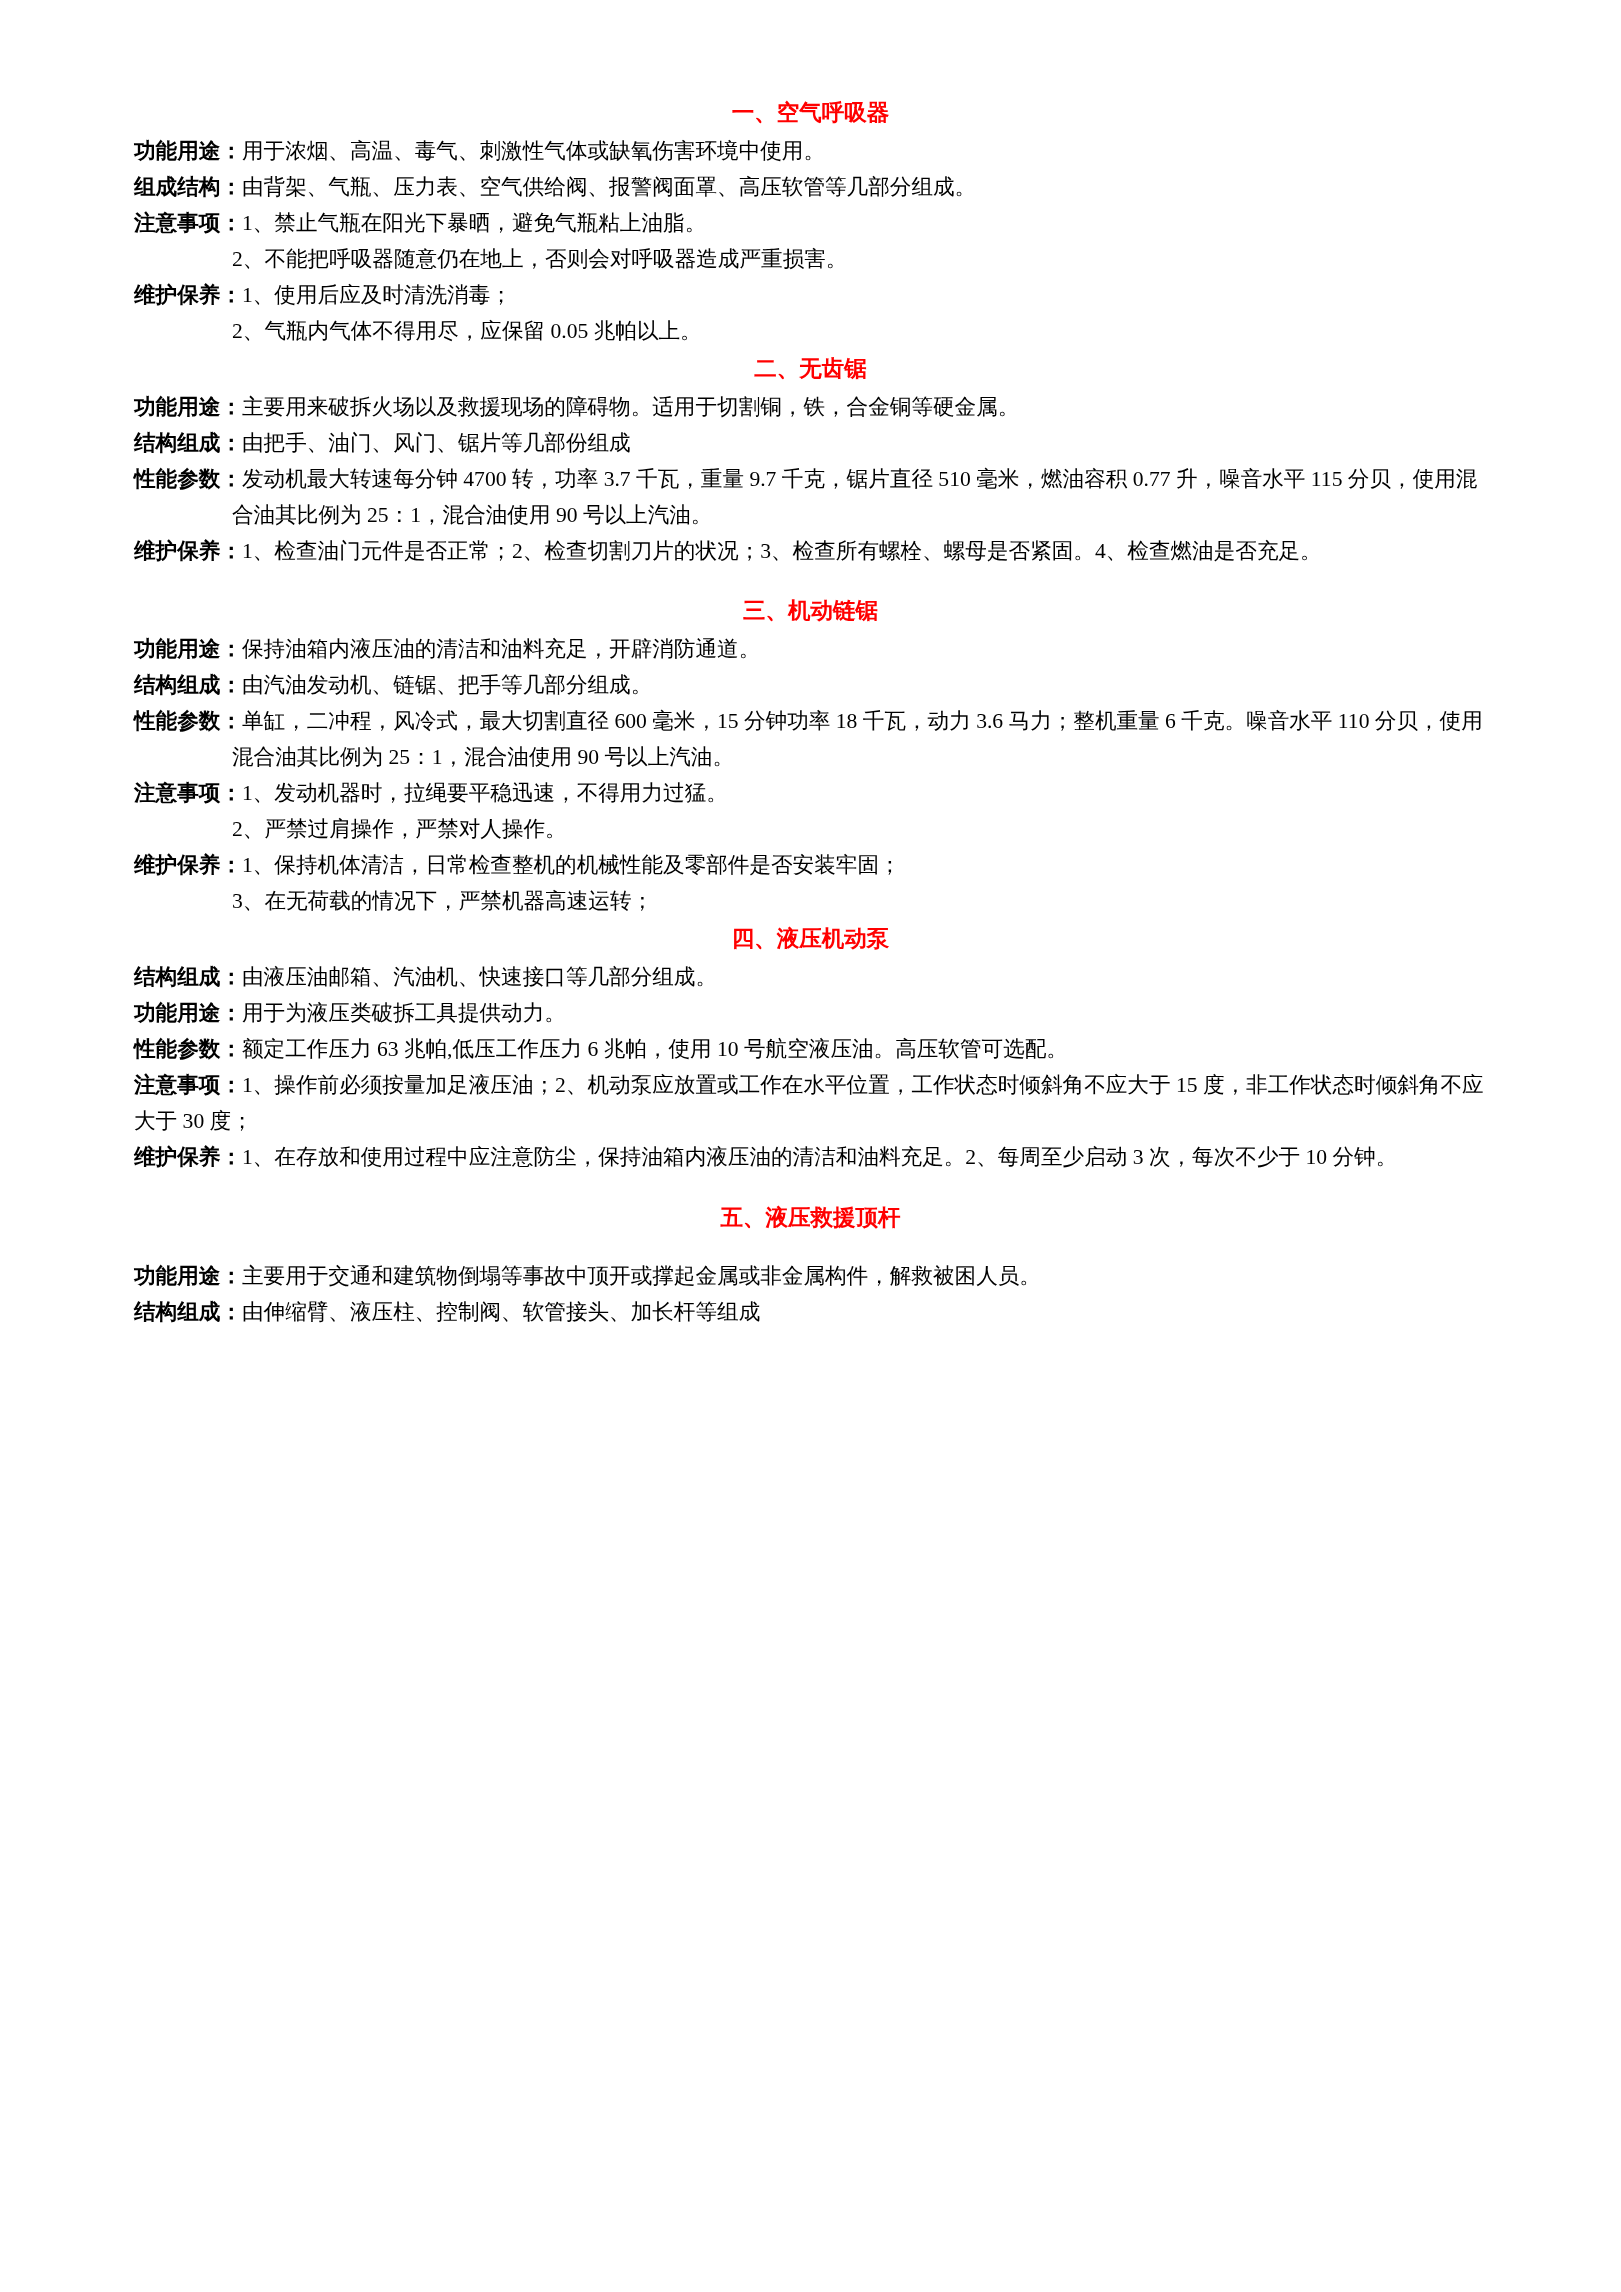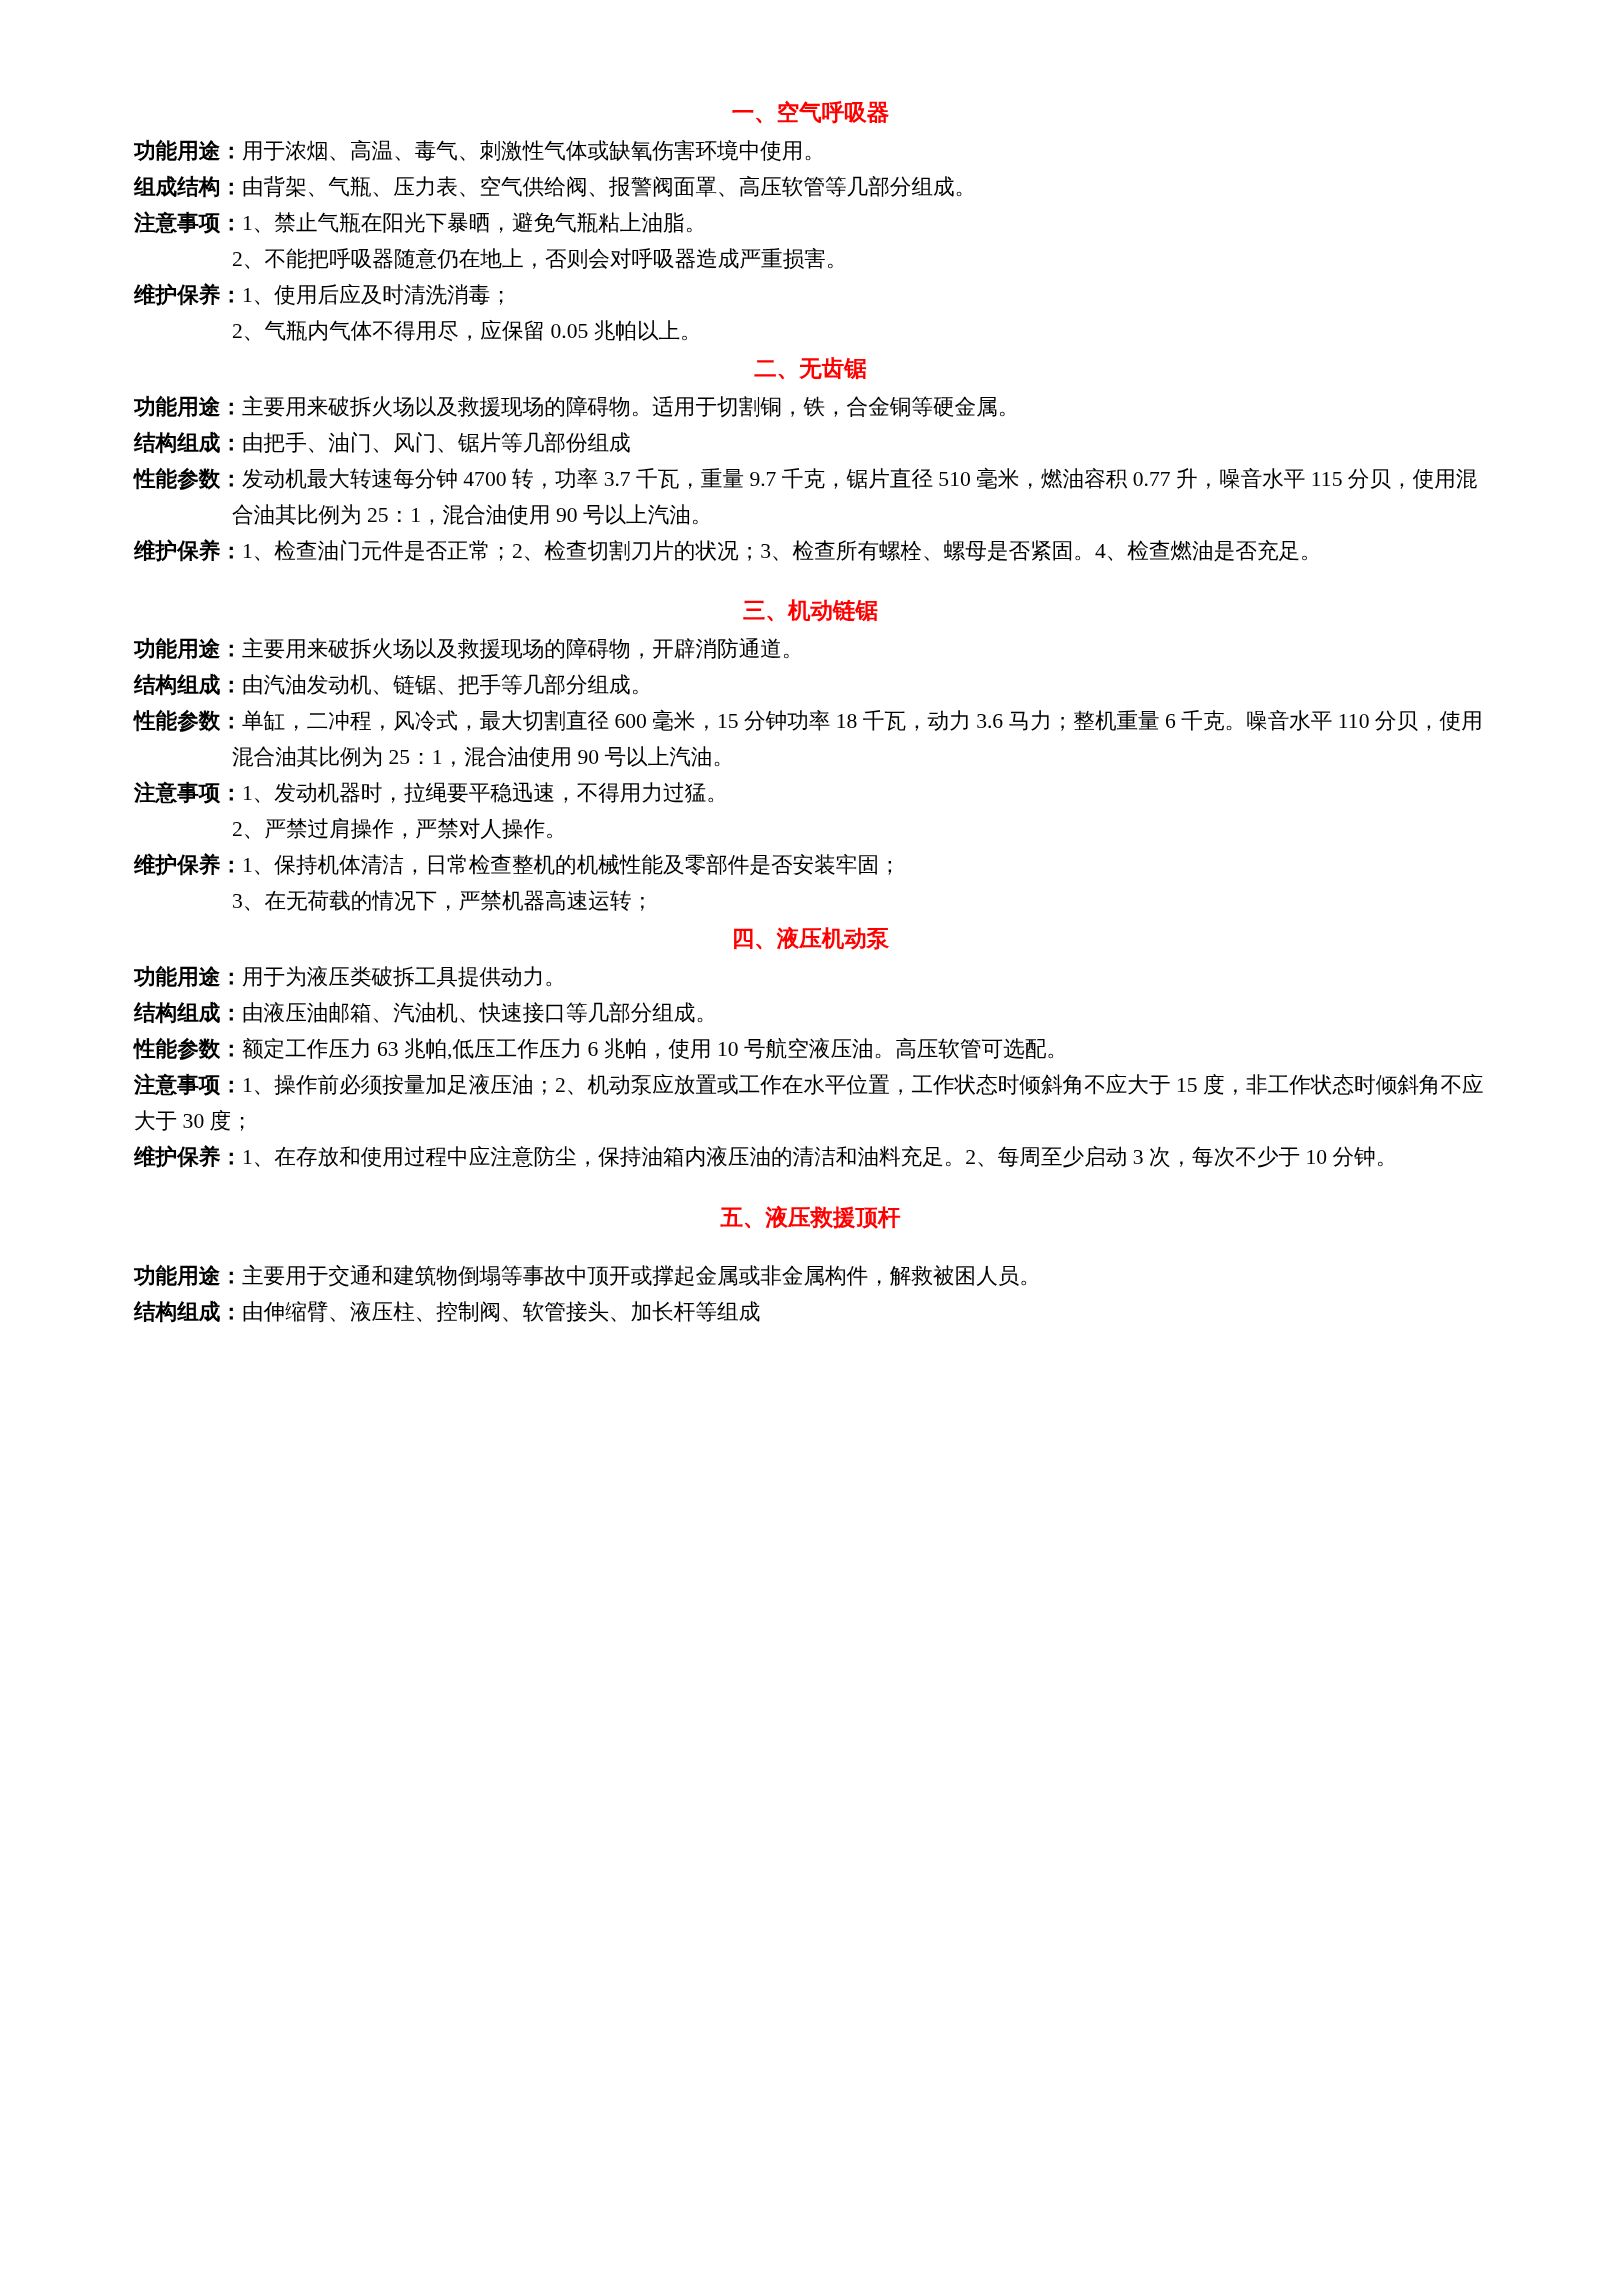--- a/index.html
+++ b/index.html
@@ -57,30 +57,30 @@
     </div>
     <div class="doc-section">
       <div class="heading">二、无齿锯</div>
       <div class="item"><span class="label">功能用途：</span><span class="text">主要用来破拆火场以及救援现场的障碍物。适用于切割铜，铁，合金铜等硬金属。</span></div>
       <div class="item"><span class="label">结构组成：</span><span class="text">由把手、油门、风门、锯片等几部份组成</span></div>
       <div class="item"><span class="label">性能参数：</span><span class="text">发动机最大转速每分钟 4700 转，功率 3.7 千瓦，重量 9.7 千克，锯片直径 510 毫米，燃油容积 0.77 升，噪音水平 115 分贝，使用混合油其比例为 25：1，混合油使用 90 号以上汽油。</span></div>
       <div class="item"><span class="label">维护保养：</span><span class="text">1、检查油门元件是否正常；2、检查切割刀片的状况；3、检查所有螺栓、螺母是否紧固。4、检查燃油是否充足。</span></div>
     </div>
     <div class="doc-section">
       <div class="heading">三、机动链锯</div>
-      <div class="item"><span class="label">功能用途：</span><span class="text">主要用来破拆火场以及救援现场的障碍物，开辟消防通道。</span></div>
+      <div class="item"><span class="label">功能用途：</span><span class="text">保持油箱内液压油的清洁和油料充足，开辟消防通道。</span></div>
       <div class="item"><span class="label">结构组成：</span><span class="text">由汽油发动机、链锯、把手等几部分组成。</span></div>
       <div class="item"><span class="label">性能参数：</span><span class="text">单缸，二冲程，风冷式，最大切割直径 600 毫米，15 分钟功率 18 千瓦，动力 3.6 马力；整机重量 6 千克。噪音水平 110 分贝，使用混合油其比例为 25：1，混合油使用 90 号以上汽油。</span></div>
       <div class="item"><span class="label">注意事项：</span><span class="text">1、发动机器时，拉绳要平稳迅速，不得用力过猛。</span><div class="cont-line">2、严禁过肩操作，严禁对人操作。</div></div>
       <div class="item"><span class="label">维护保养：</span><span class="text">1、保持机体清洁，日常检查整机的机械性能及零部件是否安装牢固；</span><div class="cont-line">3、在无荷载的情况下，严禁机器高速运转；</div></div>
     </div>
     <div class="doc-section">
       <div class="heading">四、液压机动泵</div>
+      <div class="item"><span class="label">结构组成：</span><span class="text">由液压油邮箱、汽油机、快速接口等几部分组成。</span></div>
       <div class="item"><span class="label">功能用途：</span><span class="text">用于为液压类破拆工具提供动力。</span></div>
-      <div class="item"><span class="label">结构组成：</span><span class="text">由液压油邮箱、汽油机、快速接口等几部分组成。</span></div>
       <div class="item"><span class="label">性能参数：</span><span class="text">额定工作压力 63 兆帕,低压工作压力 6 兆帕，使用 10 号航空液压油。高压软管可选配。</span></div>
       <div class="item"><span class="label">注意事项：</span><span class="text">1、操作前必须按量加足液压油；2、机动泵应放置或工作在水平位置，工作状态时倾斜角不应大于 15 度，非工作状态时倾斜角不应大于 30 度；</span></div>
       <div class="item"><span class="label">维护保养：</span><span class="text">1、在存放和使用过程中应注意防尘，保持油箱内液压油的清洁和油料充足。2、每周至少启动 3 次，每次不少于 10 分钟。</span></div>
     </div>
     <div class="doc-section">
       <div class="heading">五、液压救援顶杆</div>
       <div class="item"><span class="label">功能用途：</span><span class="text">主要用于交通和建筑物倒塌等事故中顶开或撑起金属或非金属构件，解救被困人员。</span></div>
       <div class="item"><span class="label">结构组成：</span><span class="text">由伸缩臂、液压柱、控制阀、软管接头、加长杆等组成</span></div>
     </div>
   </div>

